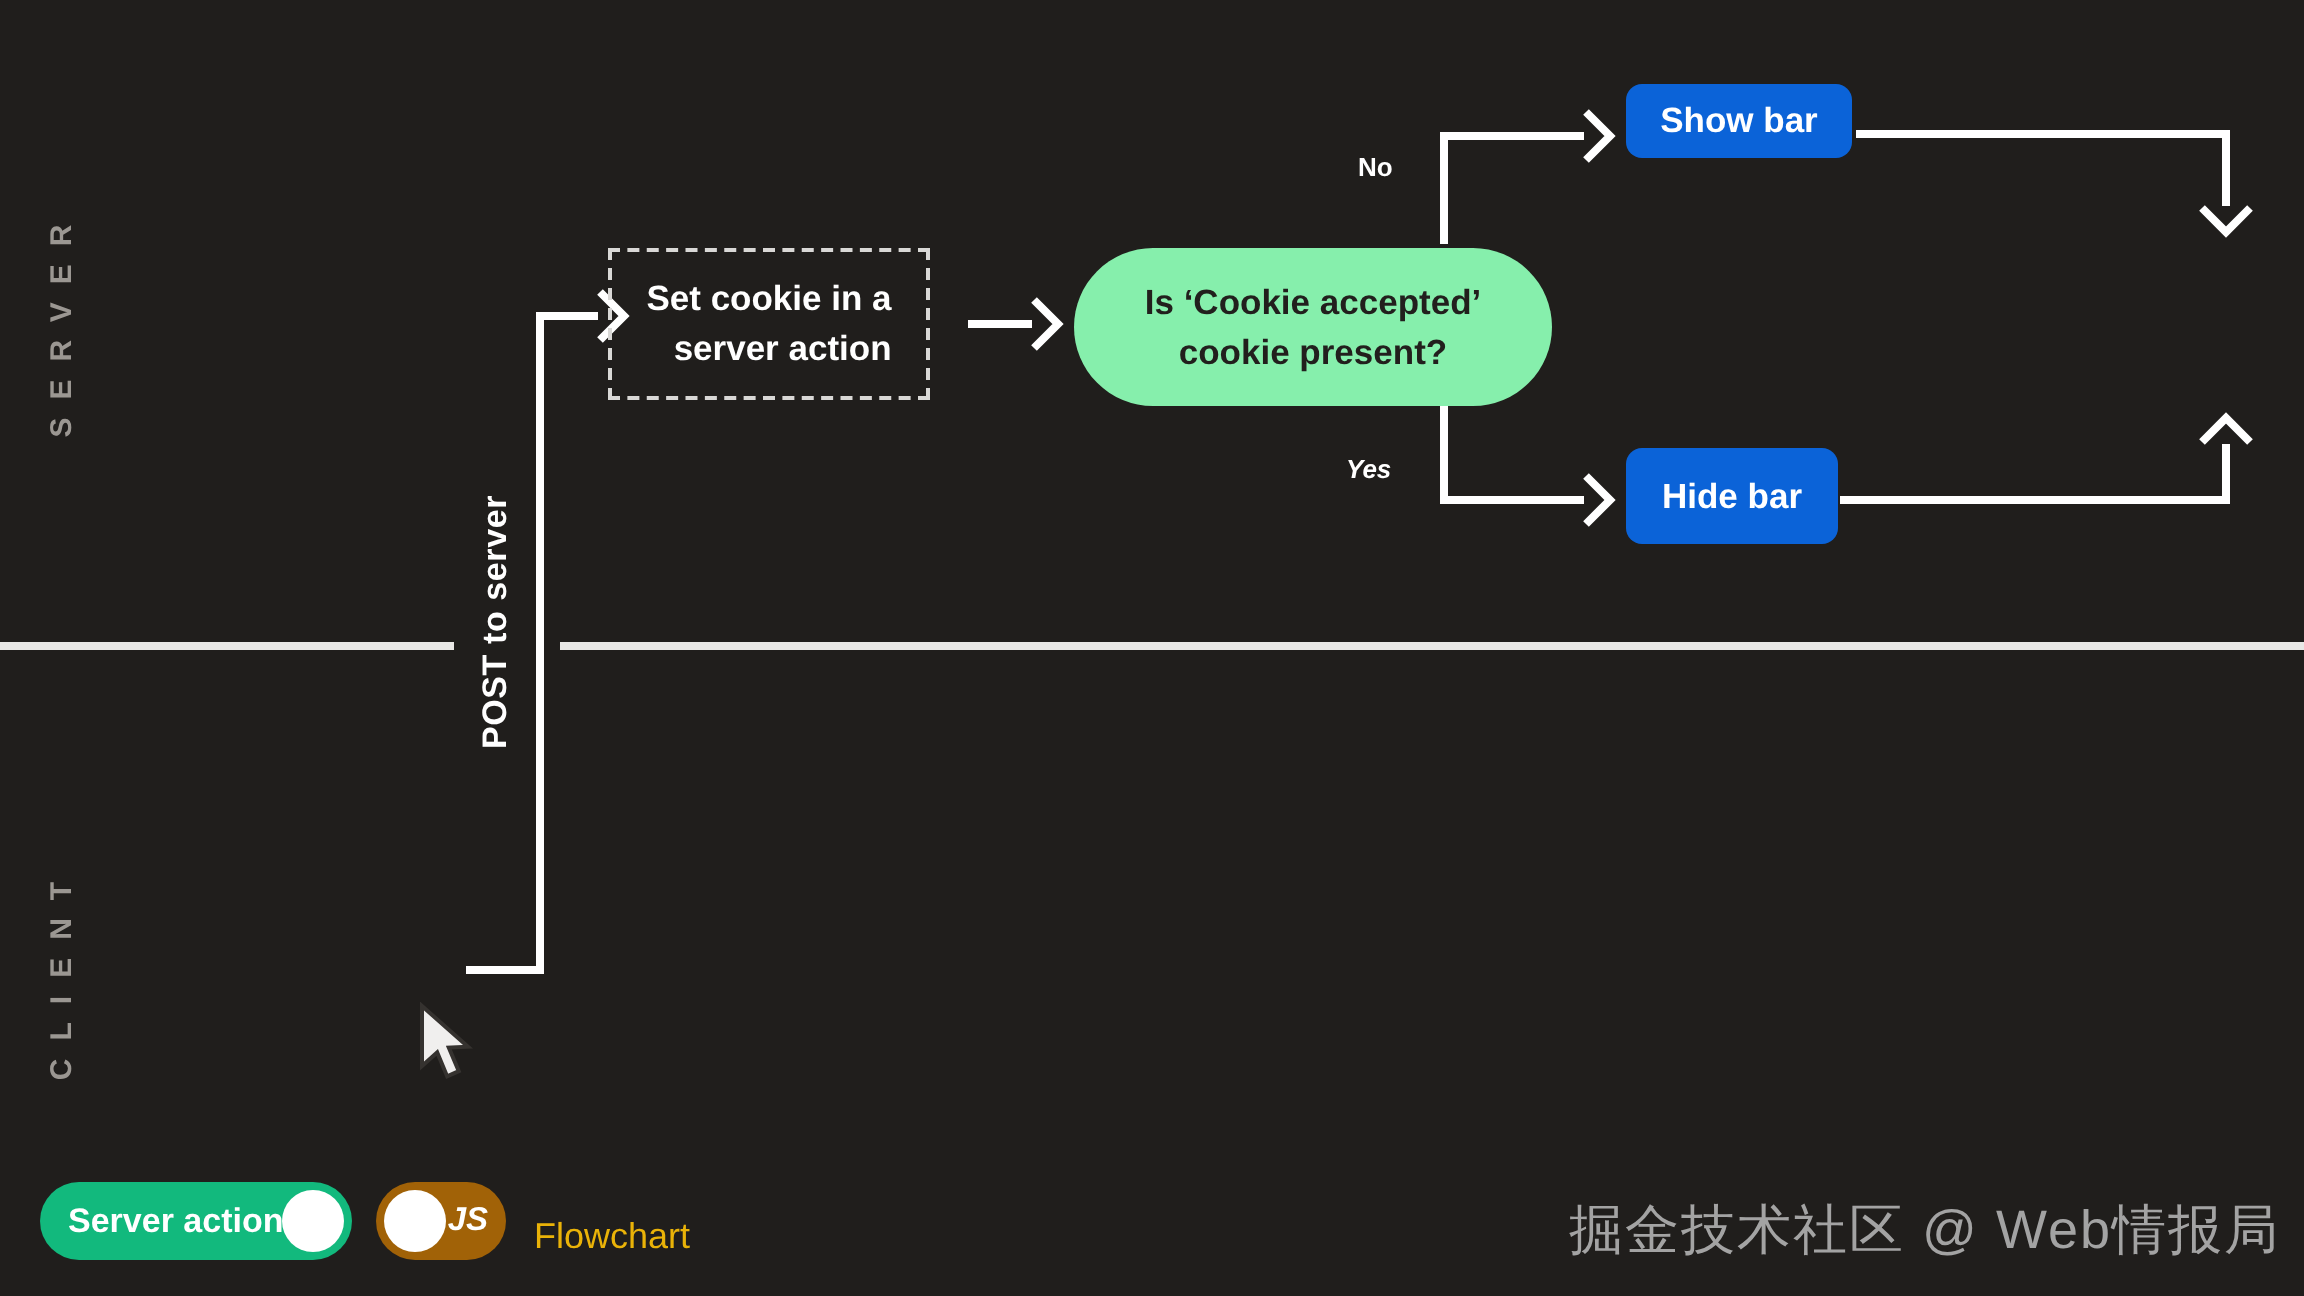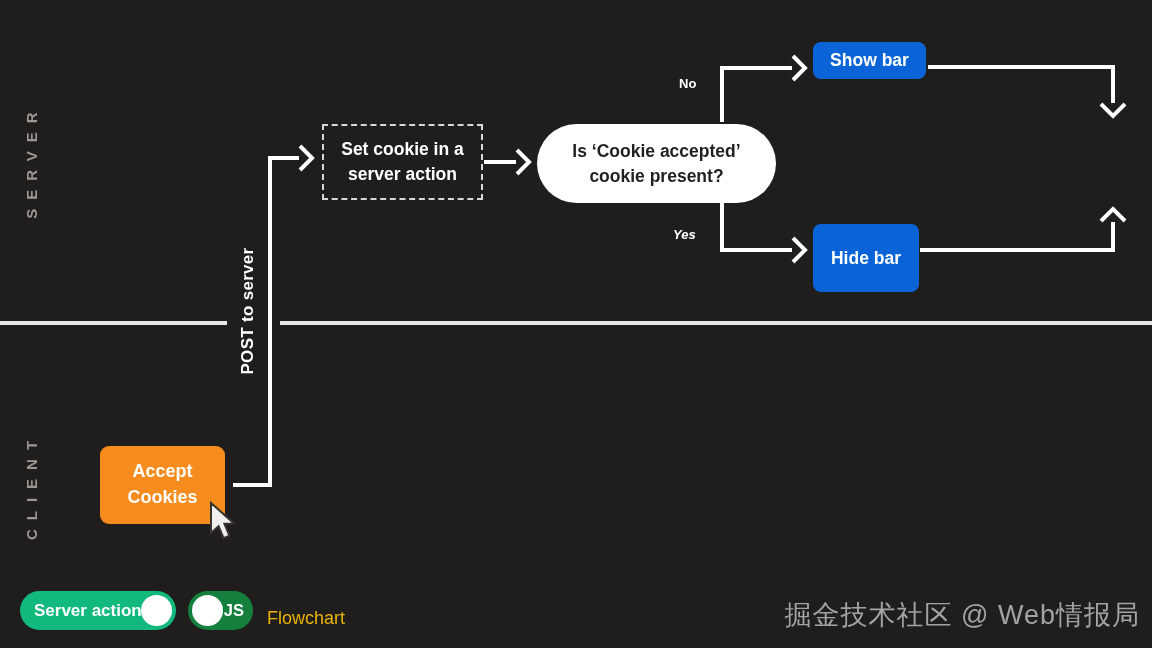--- a/index.html
+++ b/index.html
@@ -32,39 +32,39 @@
   
   .wires{position:absolute;left:0;top:0;pointer-events:none;}
   .wires path{stroke:#ffffff;stroke-width:4;fill:none;stroke-linecap:butt;stroke-linejoin:miter;}
   
   .node{
     position:absolute;display:flex;align-items:center;justify-content:center;
     text-align:center;font-weight:bold;font-size:17.5px;line-height:1.42;
     white-space:pre-line;color:#ffffff;box-sizing:border-box;
   }
   .dashed{border:2px dashed #d9d8d6;background:transparent;}
-  .pill{background:#ffffff;color:#221f1d;border-radius:40px;}
+  .pill{background:#86efac;color:#221f1d;border-radius:40px;}
   .btn-blue{background:#0b63d8;border-radius:8px;cursor:pointer;}
   .btn-orange{background:#f78c1e;border-radius:9px;font-size:18px;cursor:pointer;}
   .branch-label{
     position:absolute;color:#ffffff;font-weight:bold;font-size:13px;
   }
   
   .toggle{
     position:absolute;top:591px;height:39px;border-radius:20px;
     display:flex;align-items:center;box-sizing:border-box;cursor:pointer;
   }
   .toggle .knob{
     width:31px;height:31px;border-radius:50%;background:#ffffff;
     position:absolute;top:4px;
   }
   .toggle-green{left:20px;width:156px;background:#12b97d;padding-left:14px;}
   .toggle-green .label{color:#fff;font-weight:bold;font-size:17px;}
   .toggle-green .knob{right:4px;}
-  .toggle-gray{left:188px;width:65px;background:#15803d;}
+  .toggle-gray{left:188px;width:65px;background:#a16207;font-style:italic;}
   .toggle-gray .knob{left:4px;}
   .toggle-gray .label{
     position:absolute;right:9px;color:#fff;font-weight:bold;font-size:16.5px;
   }
   .flowchart-label{
     position:absolute;left:267px;top:608px;color:#eab308;font-size:18px;
   }
   .watermark{
     position:absolute;right:12px;top:597px;color:#a3a3a3;font-size:27px;
     letter-spacing:1px;
@@ -98,35 +98,33 @@
 
     <path d="M722 201 L722 250 L792 250"></path>
     <path d="M793 238 L805 250 L793 262"></path>
 
     <path d="M920 250 L1113 250 L1113 222"></path>
     <path d="M1101 221 L1113 209 L1125 221"></path>
   </svg>
 
   <div class="post-label" style="left:248px;top:311px;">POST to server</div>
 
-  <div class="node btn-orange" style="left:100px;top:446px;width:125px;height:78px;">Accept
-Cookies</div>
 
-  <div class="node dashed" style="left:322px;top:124px;width:161px;height:76px;">Set cookie in a
+  <div class="node dashed" style="left:304px;top:124px;width:161px;height:76px;text-align:right;">Set cookie in a
 server action</div>
 
   <div class="node pill" style="left:537px;top:124px;width:239px;height:79px;">Is ‘Cookie accepted’
 cookie present?</div>
 
   <div class="branch-label" style="left:679px;top:76px;">No</div>
   <div class="branch-label" style="left:673px;top:227px;font-style:italic;">Yes</div>
 
   <div class="node btn-blue" style="left:813px;top:42px;width:113px;height:37px;">Show bar</div>
 
-  <div class="node btn-blue" style="left:813px;top:224px;width:106px;height:68px;">Hide bar</div>
+  <div class="node btn-blue" style="left:813px;top:224px;width:106px;height:48px;">Hide bar</div>
 
 
   <svg class="cursor-icon" width="30" height="40" viewBox="0 0 15 20">
     <path d="M2 1 L2 16 L5.8 12.6 L8.3 18.6 L11.2 17.3 L8.7 11.4 L13.5 11.2 Z" fill="#f0efee" stroke="#35322f" stroke-width="1"></path>
   </svg>
 
   <div class="toggle toggle-green">
     <span class="label">Server actions</span>
     <span class="knob"></span>
   </div>

